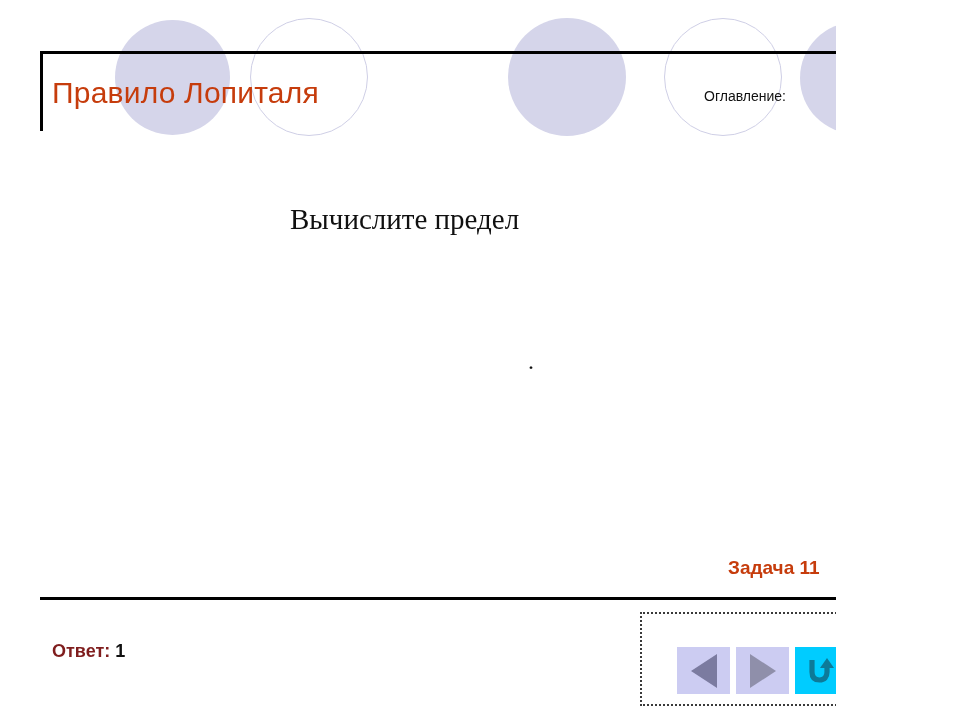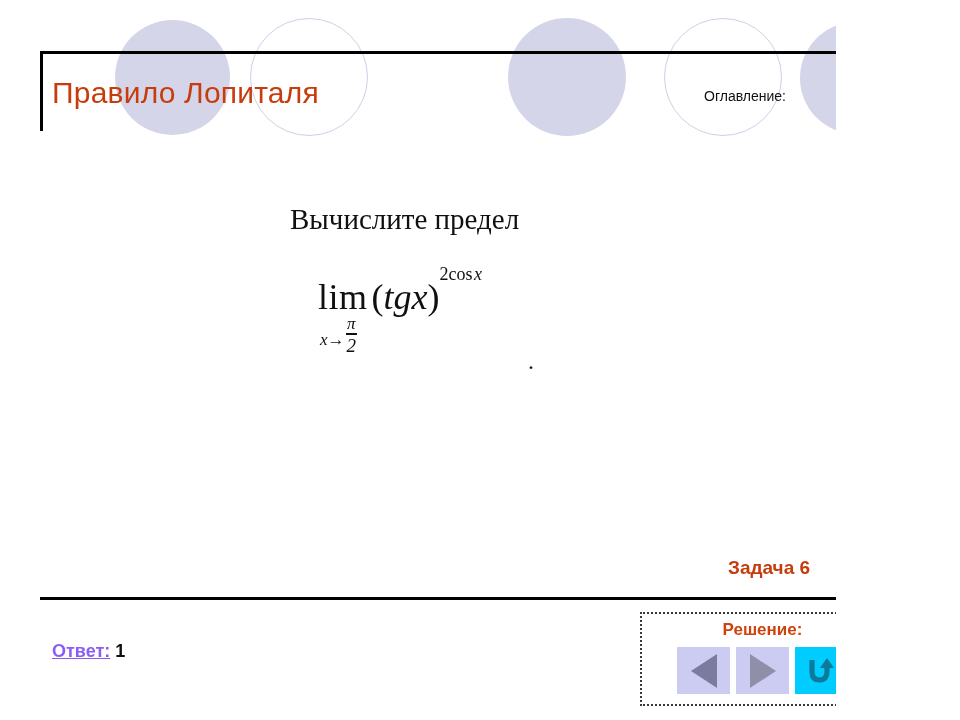--- a/index.html
+++ b/index.html
@@ -216,22 +216,21 @@
   }
   .answer-line {
     position: absolute;
     left: 52px;
     top: 641px;
     font-size: 18px;
     font-weight: bold;
     white-space: nowrap;
   }
   .answer-line .ans-key {
-    color: #8b5cf6;
-    text-decoration: underline;
+    color: #7f1d1d;
   }
   .answer-line .ans-val {
     color: #101010;
     margin-left: 5px;
   }
 
   
   .control-panel {
     position: absolute;
     left: 640px;
@@ -302,39 +301,32 @@
   </div>
 
   <div class="frame-top-h"></div>
   <div class="frame-top-v"></div>
 
   <div class="slide-title">Правило Лопиталя</div>
   <div class="toc-label">Оглавление:</div>
 
   <div class="prompt-text">Вычислите предел</div>
 
-  <div class="formula">
-    <span class="limblock">
-      <span class="limtop">lim</span>
-      <span class="limsub"><i>x</i><span>→</span><span class="frac"><span class="num">π</span><span class="bar"></span><span class="den">2</span></span></span>
-    </span><span class="body"><span class="paren">(</span><span class="fn">tgx</span><span class="paren">)</span><span class="exp"><span class="op">2</span><span class="op">cos</span> <span class="var">x</span></span></span>
-  </div>
   <div class="formula-period">.</div>
 
-  <div class="task-label">Задача 6</div>
+  <div class="task-label">Задача 11</div>
 
   <div class="frame-bot-h"></div>
   <div class="frame-bot-v"></div>
 
   <div class="answer-line">
     <span class="ans-key">Ответ:</span><span class="ans-val">1</span>
   </div>
 
   <div class="control-panel">
-    <div class="solution-label">Решение:</div>
     <div class="btn-row">
       <button class="navbtn">
         <span class="tri left"></span>
       </button>
       <button class="navbtn">
         <span class="tri right"></span>
       </button>
       <button class="navbtn home">
         <span class="uturn">
           <svg width="34" height="34" viewBox="0 0 34 34" aria-hidden="true">

